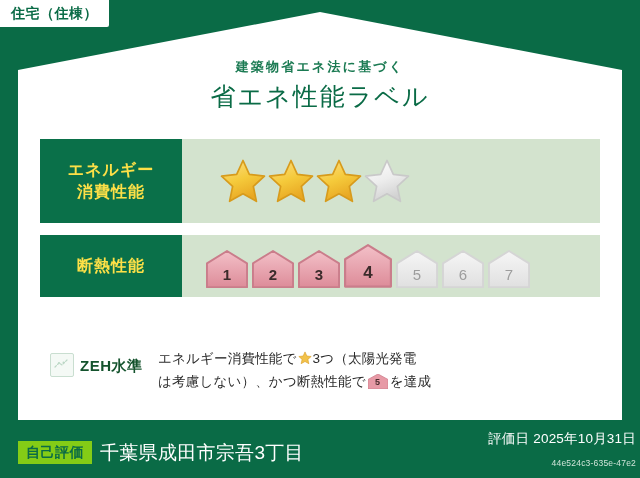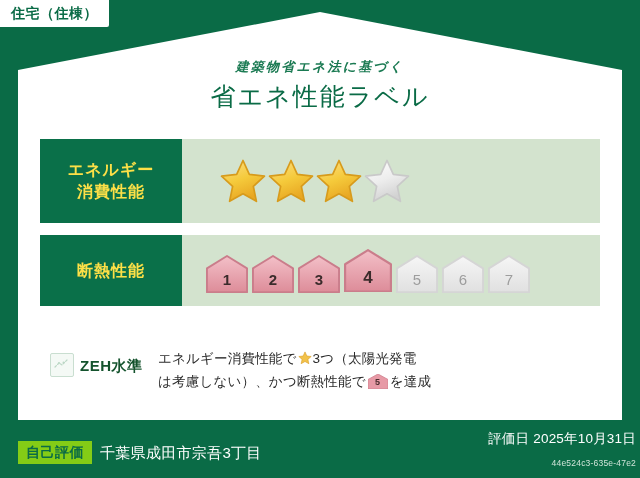--- a/index.html
+++ b/index.html
@@ -35,34 +35,34 @@
 
   .panel-inner{
     position:absolute;left:0;right:0;top:0;bottom:0;
     padding:0 22px;box-sizing:border-box;
   }
 
   
   .title-wrap{position:absolute;left:0;right:0;top:48px;text-align:center;}
   .subtitle{
     color:#1a7a52;font-size:13px;font-weight:bold;
-    letter-spacing:2.2px;line-height:1;font-style:italic;
+    letter-spacing:2.2px;line-height:1;
   }
   .maintitle{
     color:#0a6b46;font-size:25px;font-weight:normal;
     letter-spacing:2px;margin-top:11px;line-height:1;
   }
 
   
   .rows{position:absolute;left:22px;right:22px;top:127px;}
   .perf-row{
     display:flex;align-items:stretch;
     background:#d3e3ce;height:84px;margin-bottom:12px;
   }
-  .perf-row.insul{height:71px;}
+  .perf-row.insul{height:62px;}
   .row-label{
     width:142px;flex:0 0 142px;
     background:#0a7049;color:#fde047;
     display:flex;flex-direction:column;
     align-items:center;justify-content:center;
     font-weight:bold;font-size:16px;line-height:1.35;
     letter-spacing:1px;text-align:center;
   }
   .row-body{
     flex:1;display:flex;align-items:center;
@@ -136,21 +136,21 @@
   }
   .footer-left{
     position:absolute;left:18px;bottom:14px;
     display:flex;align-items:center;gap:8px;
   }
   .self-eval{
     background:#84cc16;color:#0a6b46;
     font-weight:bold;font-size:14px;
     padding:4px 8px 5px 8px;line-height:1;letter-spacing:.5px;
   }
-  .address{font-size:15px;color:#ffffff;line-height:1;letter-spacing:.3px;}
+  .address{font-size:19px;color:#ffffff;line-height:1;letter-spacing:.3px;}
   .footer-right{
     position:absolute;right:4px;bottom:11px;text-align:right;
   }
   .eval-date{font-size:13.5px;color:#ffffff;line-height:1;letter-spacing:.2px;}
   .doc-id{
     font-size:8.5px;color:#cfe4d8;margin-top:13px;
     line-height:1;letter-spacing:.2px;
   }
 </style>
 </head>

